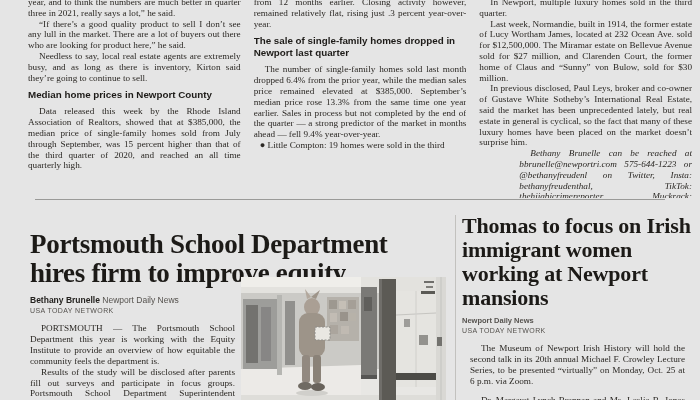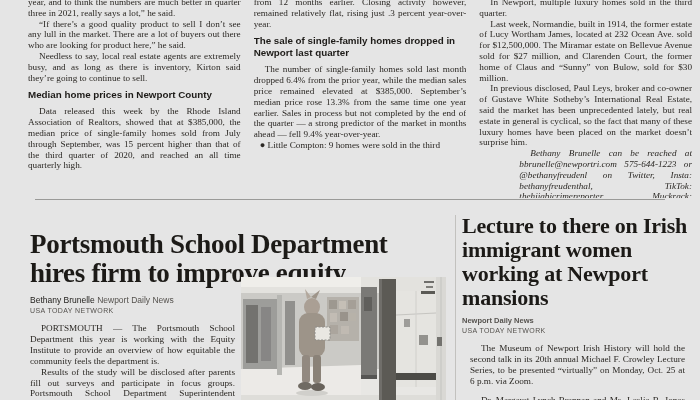--- a/index.html
+++ b/index.html
@@ -29,21 +29,21 @@
   
   .h-rule{position:absolute;left:35px;top:199px;width:630px;height:0;border-top:1px solid #9a9a98;}
   .v-rule{position:absolute;left:455px;top:215px;width:0;height:185px;border-left:1px solid #c2c1be;}
   
   .bl-article{position:absolute;left:30px;top:230px;width:416px;height:186px;overflow:hidden;}
   .bl-headline{
     margin:0;font-size:27px;line-height:29px;font-weight:700;color:#1c1a17;
     letter-spacing:-0.3px;
   }
   .byline-row{margin-top:7px;font-family:"Liberation Sans", sans-serif;font-size:8.5px;color:#3a3835;}
-  .byline-name{font-weight:400;color:#24221f;}
+  .byline-name{font-weight:700;color:#24221f;}
   .byline-org{color:#55524e;}
   .network{margin-top:2px;font-family:"Liberation Sans", sans-serif;font-size:7px;letter-spacing:.4px;color:#55524e;}
   .bl-body{margin-top:9px;width:205px;}
   .bl-body p{margin:0;font-size:9.2px;line-height:10.9px;text-align:justify;text-indent:11px;}
   
   .photo{position:absolute;left:241px;top:277px;width:205px;height:123px;overflow:hidden;background:#cfcecb;}
   
   .br-article{position:absolute;left:462px;top:214px;width:231px;height:186px;overflow:hidden;}
   .br-headline{
     margin:0;font-size:22px;line-height:24px;font-weight:700;color:#1c1a17;
@@ -63,21 +63,21 @@
       <p class="noindent">year, and to think the numbers are much better in quarter three in 2021, really says a lot,” he said.</p>
       <p>“If there’s a good quality product to sell I don’t see any lull in the market. There are a lot of buyers out there who are looking for product here,” he said.</p>
       <p>Needless to say, local real estate agents are extremely busy, and as long as there is inventory, Kirton said they’re going to continue to sell.</p>
       <h3 class="subhead">Median home prices in Newport County</h3>
       <p>Data released this week by the Rhode Island Association of Realtors, showed that at $385,000, the median price of single-family homes sold from July through September, was 15 percent higher than that of the third quarter of 2020, and reached an all time quarterly high.</p>
     </div>
     <div class="col">
       <p class="noindent">from 12 months earlier. Closing activity however, remained relatively flat, rising just .3 percent year-over-year.</p>
       <h3 class="subhead">The sale of single-family homes dropped in Newport last quarter</h3>
       <p>The number of single-family homes sold last month dropped 6.4% from the prior year, while the median sales price remained elevated at $385,000. September’s median price rose 13.3% from the same time one year earlier. Sales in process but not completed by the end of the quarter — a strong predictor of the market in months ahead — fell 9.4% year-over-year.</p>
-      <p class="bullet">● Little Compton: 9 homes were sold in the third</p>
+      <p class="bullet">● Little Compton: 19 homes were sold in the third</p>
     </div>
     <div class="col">
       <p>In Newport, multiple luxury homes sold in the third quarter.</p>
       <p>Last week, Normandie, built in 1914, the former estate of Lucy Wortham James, located at 232 Ocean Ave. sold for $12,500,000. The Miramar estate on Bellevue Avenue sold for $27 million, and Clarenden Court, the former home of Claus and “Sunny” von Bulow, sold for $30 million.</p>
       <p>In previous disclosed, Paul Leys, broker and co-owner of Gustave White Sotheby’s International Real Estate, said the market has been unprecedented lately, but real estate in general is cyclical, so the fact that many of these luxury homes have been placed on the market doesn’t surprise him.</p>
       <p class="contact">Bethany Brunelle can be reached at bbrunelle@newportri.com 575-644-1223 or @bethanyfreudenl on Twitter, Insta: bethanyfreudenthal, TikTok: thehijabicrimereporter, Muckrack: https://muckrack.com/bethany-freudenthal</p>
     </div>
   </div>
 
   <div class="h-rule"></div>
@@ -159,21 +159,21 @@
         <rect x="72" y="78" width="8" height="28" rx="3" fill="#867d73"></rect>
         <ellipse cx="64" cy="109" rx="7" ry="4" fill="#6b655d"></ellipse>
         <ellipse cx="77" cy="110" rx="7" ry="4" fill="#625c55"></ellipse>
       </g>
 
       <rect x="0" y="0" width="205" height="123" fill="#ffffff" opacity="0.04"></rect>
     </svg>
   </div>
 
   <div class="br-article">
-    <h2 class="br-headline">Lecture to there on Irish immigrant women working at Newport mansions</h2>
+    <h2 class="br-headline">Thomas to focus on Irish immigrant women working at Newport mansions</h2>
     <div class="br-byline">Newport Daily News</div>
     <div class="network">USA TODAY NETWORK</div>
     <div class="br-body">
       <p>The Museum of Newport Irish History will hold the second talk in its 20th annual Michael F. Crowley Lecture Series, to be presented “virtually” on Monday, Oct. 25 at 6 p.m. via Zoom.</p>
       <p>Dr. Margaret Lynch-Brennan and Ms. Leslie B. Jones will present a talk entitled, “The Irish Bridget:</p>
     </div>
   </div>
 
 </div>
 

